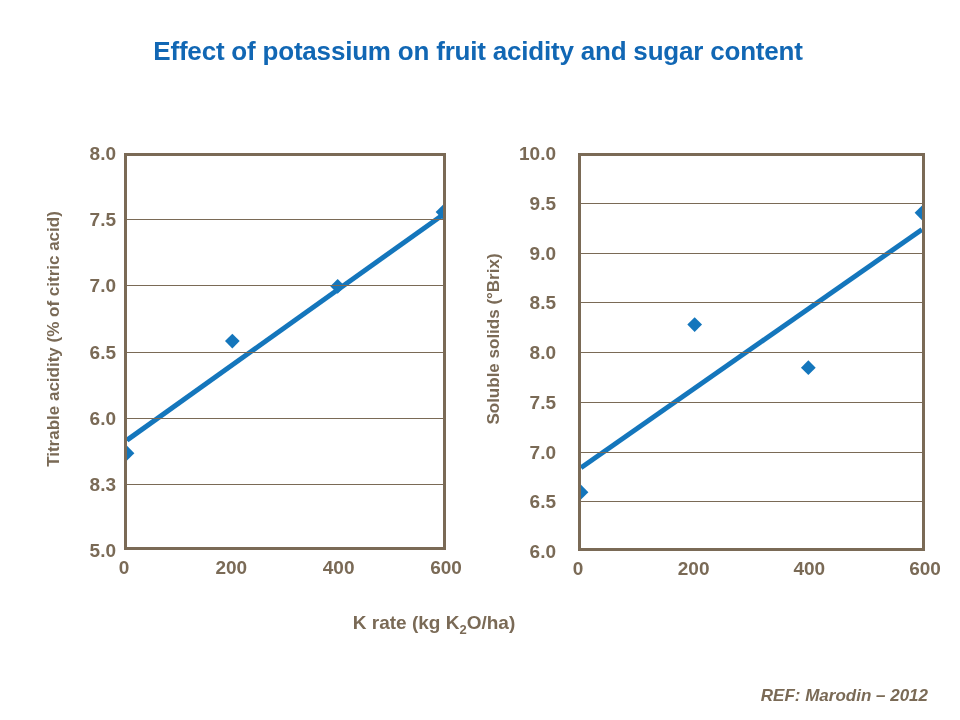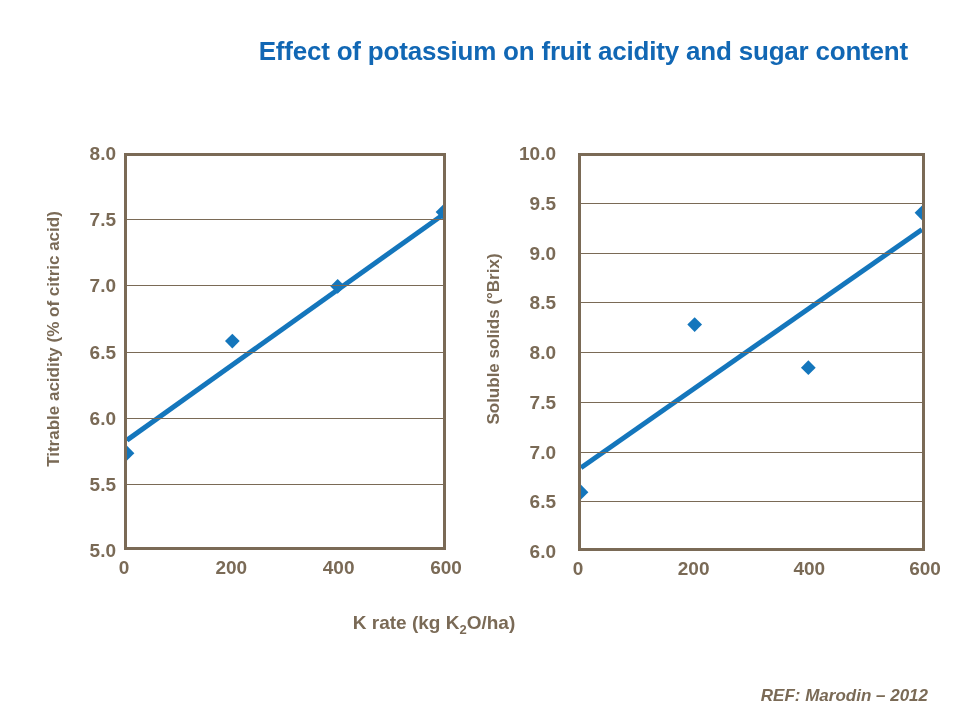--- a/index.html
+++ b/index.html
@@ -13,25 +13,26 @@
     font-family: "Liberation Sans", sans-serif;
     overflow: hidden;
     position: relative;
   }
 
   #slide-title {
     position: absolute;
     left: 0;
     top: 36px;
     width: 908px;
-    text-align: right;
+    text-align: center;
     font-size: 26px;
     font-weight: bold;
     color: #1167b4;
     letter-spacing: -0.2px;
+    padding-left: 24px;
   }
 
   
   .chart-block {
     position: absolute;
     top: 140px;
   }
   #chart-left  { left: 20px;  width: 440px; }
   #chart-right { left: 472px; width: 460px; }
 
@@ -130,21 +131,21 @@
 </style>
 </head>
 <body>
 
 <div id="slide-title">Effect of potassium on fruit acidity and sugar content</div>
 
 <div class="chart-block" id="chart-left">
   <div class="yaxis-title">Titrable acidity (% of citric acid)</div>
   <div class="tick-col">
       <div class="ytick" style="top: 410px;">5.0</div>
-      <div class="ytick" style="top: 343.833px;">5.5</div>
+      <div class="ytick" style="top: 343.833px;">8.3</div>
       <div class="ytick" style="top: 277.667px;">6.0</div>
       <div class="ytick" style="top: 211.5px;">6.5</div>
       <div class="ytick" style="top: 145.333px;">7.0</div>
       <div class="ytick" style="top: 79.1667px;">7.5</div>
       <div class="ytick" style="top: 13px;">8.0</div>
     </div>
   <div class="plot">
     <svg viewBox="0 0 322 397" preserveAspectRatio="none">
         <line x1="0" y1="288.4866666666666" x2="322" y2="59.55000000000001" stroke="#1476bc" stroke-width="5"></line>
         <polygon points="0,294.22 7.5,301.72 0,309.22 -7.5,301.72" fill="#1476bc"></polygon>

